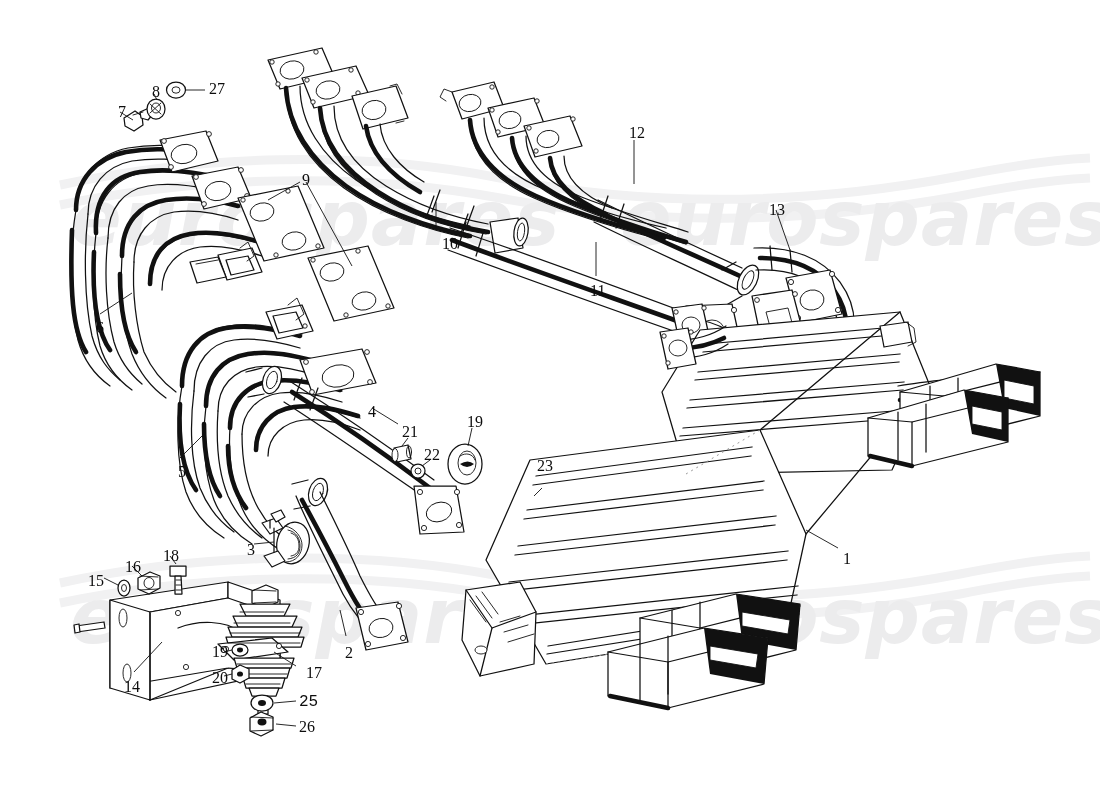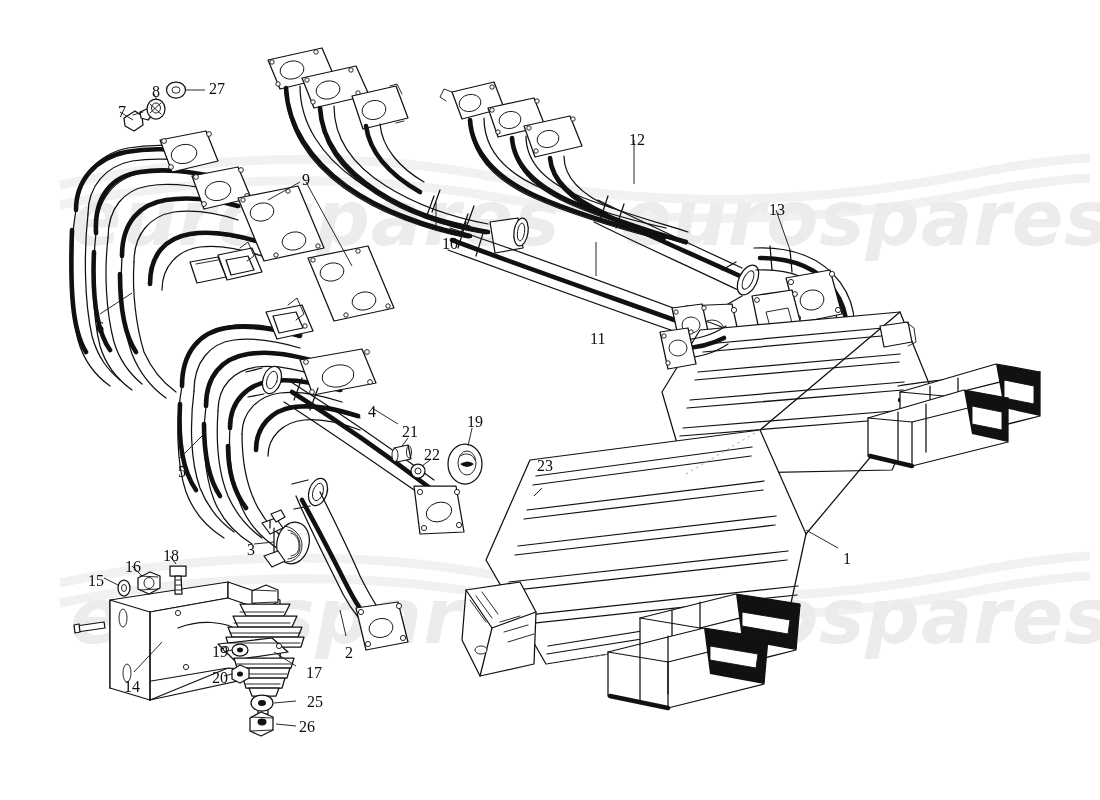--- a/index.html
+++ b/index.html
@@ -638,32 +638,32 @@
     <span class="pn" style="left:843px;  top:551px;">1</span>
     <span class="pn" style="left:345px;  top:645px;">2</span>
     <span class="pn" style="left:247px;  top:542px;">3</span>
     <span class="pn" style="left:368px;  top:404px;">4</span>
     <span class="pn" style="left:178px;  top:464px;">5</span>
     <span class="pn" style="left:96px;   top:320px;">6</span>
     <span class="pn" style="left:118px;  top:104px;">7</span>
     <span class="pn" style="left:152px;  top:84px;">8</span>
     <span class="pn" style="left:302px;  top:172px;">9</span>
     <span class="pn" style="left:430px;  top:236px;margin-left:12px;">10</span>
-    <span class="pn" style="left:590px;  top:283px;margin-top:48px;">11</span>
-    <span class="pn" style="left:629px;  top:132px;">12</span>
+    <span class="pn" style="left:590px;  top:283px;">11</span>
+    <span class="pn" style="left:629px;  top:125px;">12</span>
     <span class="pn" style="left:769px;  top:202px;">13</span>
     <span class="pn" style="left:124px;  top:679px;">14</span>
     <span class="pn" style="left:88px;   top:573px;">15</span>
     <span class="pn" style="left:125px;  top:559px;text-align:center;">16</span>
     <span class="pn" style="left:306px;  top:665px;">17</span>
     <span class="pn" style="left:163px;  top:548px;">18</span>
     <span class="pn" style="left:212px;  top:644px;">19</span>
     <span class="pn" style="left:212px;  top:670px;">20</span>
     <span class="pn" style="left:402px;  top:424px;">21</span>
     <span class="pn" style="left:424px;  top:447px;">22</span>
     <span class="pn" style="left:537px;  top:458px;">23</span>
     <span class="pn" style="left:467px;  top:414px;">19</span>
-    <span class="pn" style="left:307px;  top:694px;">25</span>
+    <span class="pn" style="left:299px;  top:694px;font-family:Liberation Mono, monospace;">25</span>
     <span class="pn" style="left:299px;  top:719px;text-align:right;">26</span>
     <span class="pn" style="left:209px;  top:81px;">27</span>
   </div>
 
 </div>
 
 </body></html>

